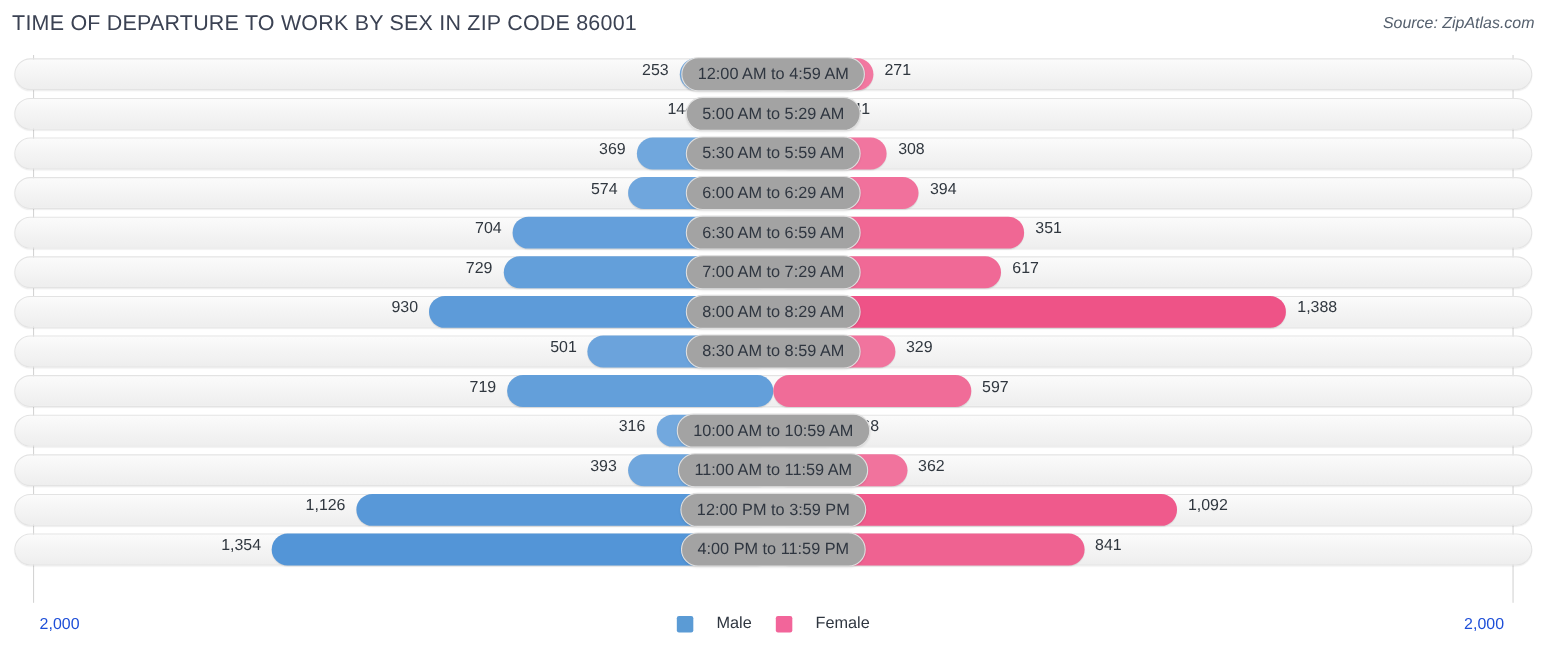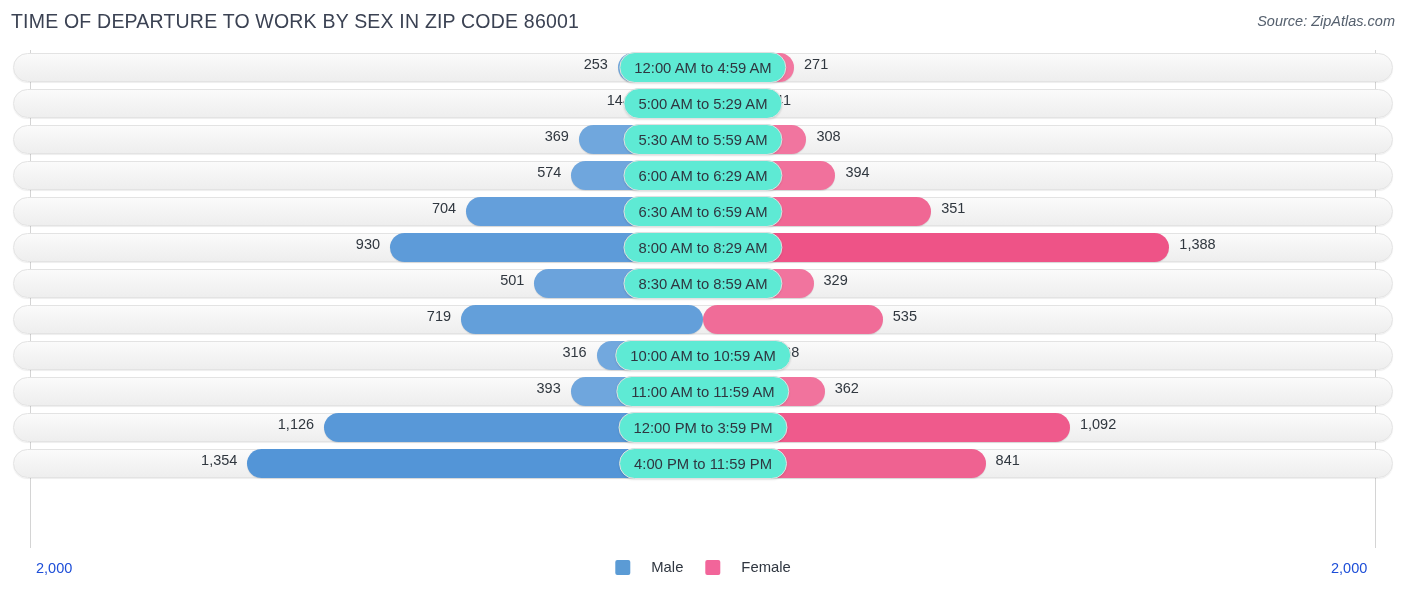--- a/index.html
+++ b/index.html
@@ -106,21 +106,21 @@
   .val-female { text-align: left; }
 
   .center-label {
     position: absolute;
     left: 50%;
     transform: translateX(-50%);
     top: 2px;
     height: 31px;
     line-height: 31px;
     padding: 0 14px;
-    background: #5eead4;
+    background: #a3a3a3;
     border: 1px solid #e0e0e0;
     border-radius: 16px;
     font-size: 14.8px;
     color: #2f3640;
     white-space: nowrap;
     z-index: 4;
     box-shadow: 0 1px 2px rgba(0,0,0,.10);
     text-align: center;
   }
 
@@ -225,20 +225,30 @@
             <div class="bar bar-male" title="6:30 AM to 6:59 AM — Male: 704" style="width: 236.896px; background: rgb(100, 159, 219);"></div>
             <div class="bar bar-female" title="6:30 AM to 6:59 AM — Female: 679" style="width: 228.144px; background: rgb(240, 103, 148);"></div>
           </div>
           <div class="val val-male" style="left: 364.104px; width: 92px;">704</div>
           <div class="val val-female" style="left: 941.144px; width: 92px;">351</div>
           <div class="center-label">6:30 AM to 6:59 AM</div>
         </div>
         <div class="row">
           <div class="track"></div>
           <div class="bars">
+            <div class="bar bar-male" title="7:00 AM to 7:29 AM — Male: 729" style="width: 245.308px; background: rgb(99, 159, 218);"></div>
+            <div class="bar bar-female" title="7:00 AM to 7:29 AM — Female: 617" style="width: 207.312px; background: rgb(240, 105, 150);"></div>
+          </div>
+          <div class="val val-male" style="left: 355.692px; width: 92px;">729</div>
+          <div class="val val-female" style="left: 920.312px; width: 92px;">617</div>
+          <div class="center-label">7:00 AM to 7:29 AM</div>
+        </div>
+        <div class="row">
+          <div class="track"></div>
+          <div class="bars">
             <div class="bar bar-male" title="8:00 AM to 8:29 AM — Male: 930" style="width: 312.945px; background: rgb(93, 155, 217);"></div>
             <div class="bar bar-female" title="8:00 AM to 8:29 AM — Female: 1,388" style="width: 466.368px; background: rgb(238, 83, 135);"></div>
           </div>
           <div class="val val-male" style="left: 288.055px; width: 92px;">930</div>
           <div class="val val-female" style="left: 1179.37px; width: 92px;">1,388</div>
           <div class="center-label">8:00 AM to 8:29 AM</div>
         </div>
         <div class="row">
           <div class="track"></div>
           <div class="bars">
@@ -249,21 +259,21 @@
           <div class="val val-female" style="left: 823.544px; width: 92px;">329</div>
           <div class="center-label">8:30 AM to 8:59 AM</div>
         </div>
         <div class="row">
           <div class="track"></div>
           <div class="bars">
             <div class="bar bar-male" title="9:00 AM to 9:59 AM — Male: 719" style="width: 241.944px; background: rgb(99, 159, 218);"></div>
             <div class="bar bar-female" title="9:00 AM to 9:59 AM — Female: 535" style="width: 179.76px; background: rgb(240, 108, 152);"></div>
           </div>
           <div class="val val-male" style="left: 359.057px; width: 92px;">719</div>
-          <div class="val val-female" style="left: 892.76px; width: 92px;">535</div>
+          <div class="val val-female" style="left: 892.76px; width: 92px;">597</div>
         </div>
         <div class="row">
           <div class="track"></div>
           <div class="bars">
             <div class="bar bar-male" title="10:00 AM to 10:59 AM — Male: 316" style="width: 106.334px; background: rgb(114, 168, 222);"></div>
             <div class="bar bar-female" title="10:00 AM to 10:59 AM — Female: 168" style="width: 62px; background: rgb(242, 125, 164);"></div>
           </div>
           <div class="val val-male" style="left: 494.666px; width: 92px;">316</div>
           <div class="val val-female" style="left: 775px; width: 92px;">168</div>
           <div class="center-label">10:00 AM to 10:59 AM</div>

